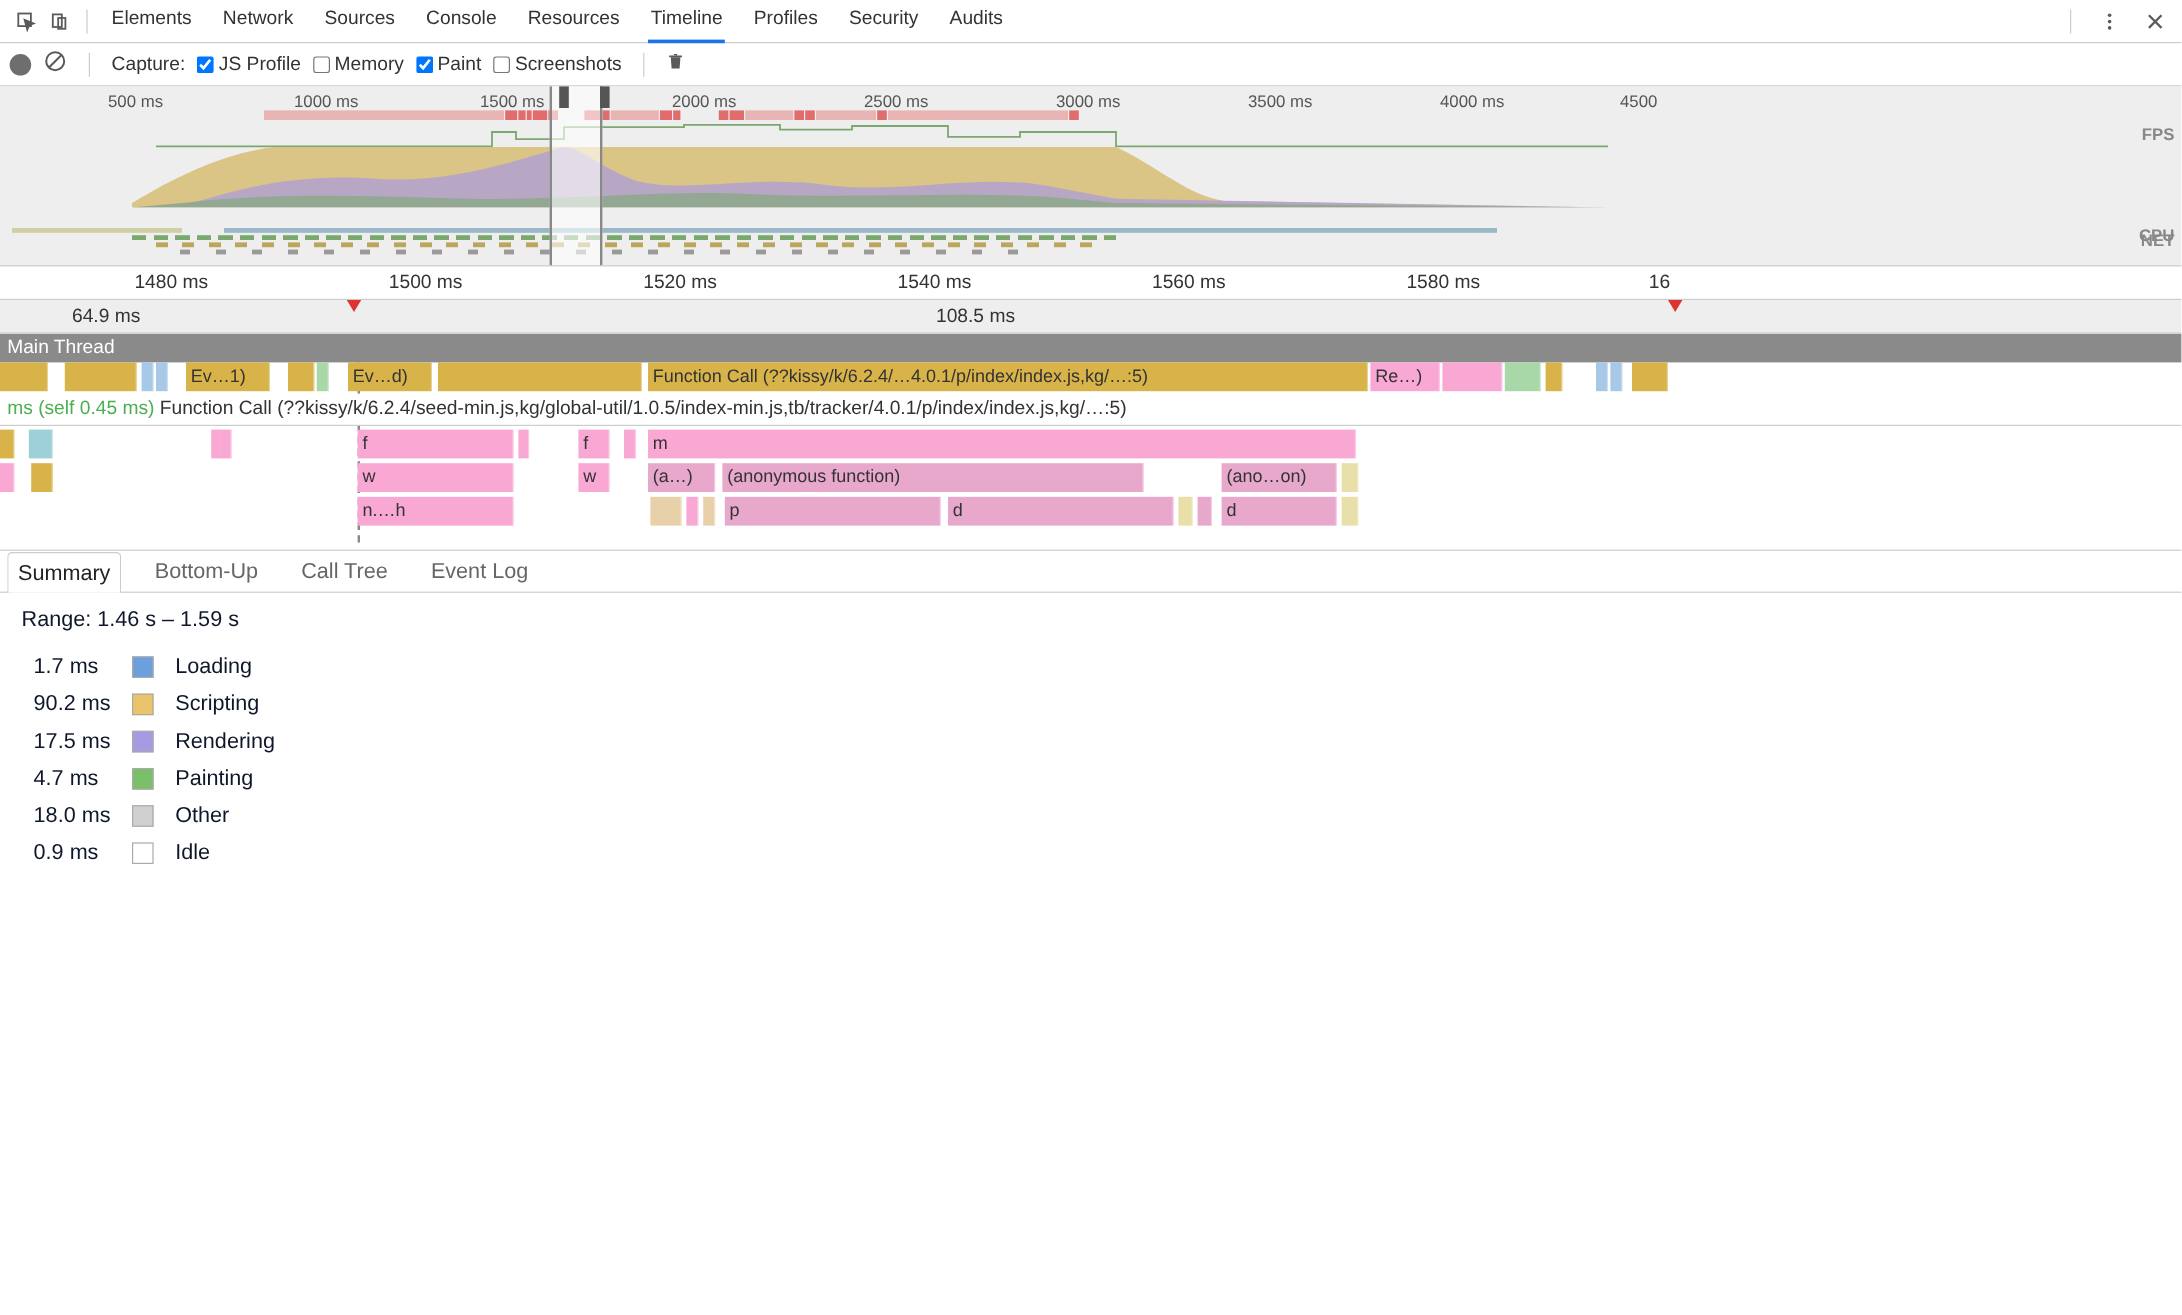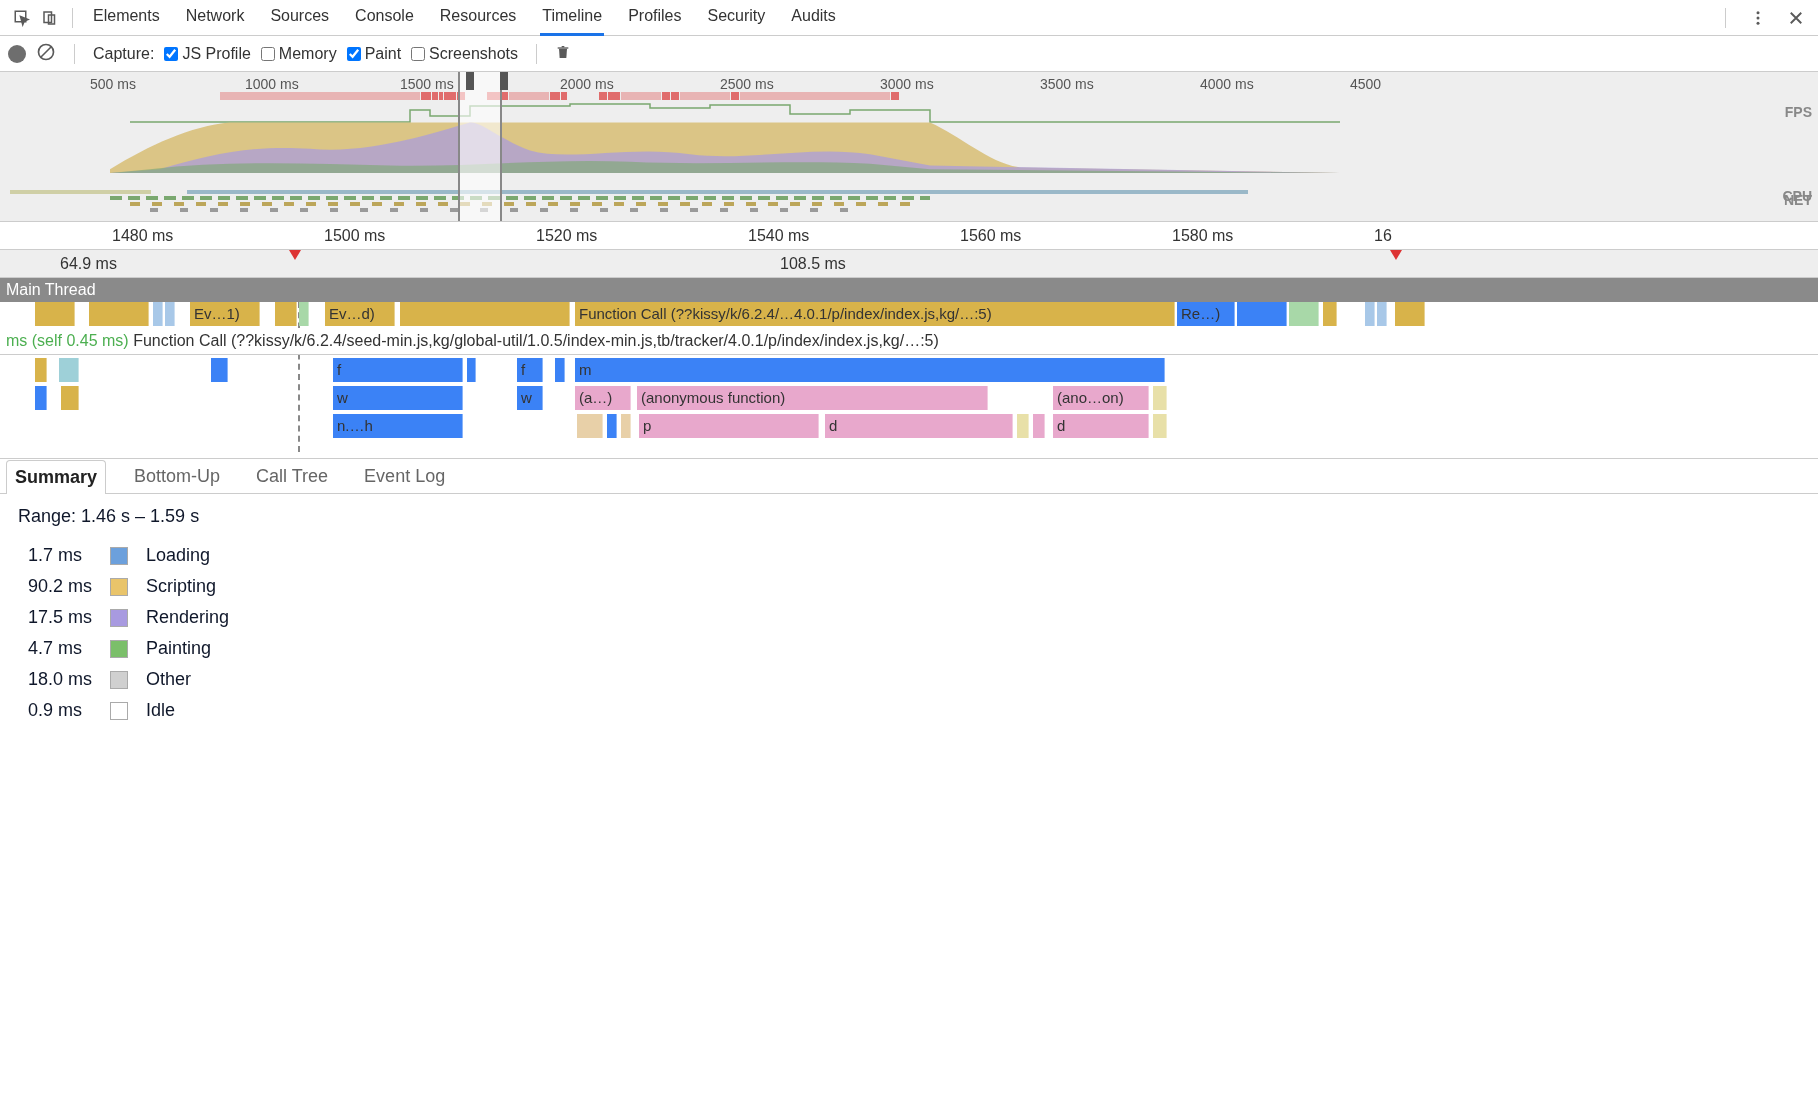--- a/index.html
+++ b/index.html
@@ -36,37 +36,37 @@
 
 .detail-ruler { height: 28px; border-bottom: 1px solid #ccc; position: relative; font-size: 16px; color: #333; }
 .detail-ruler span { position: absolute; top: 5px; }
 .frame-row { height: 28px; background: #eee; border-bottom: 1px solid #ccc; position: relative; font-size: 16px; color: #333; }
 .frame-row .val { position: absolute; top: 5px; }
 .frame-row .marker { position: absolute; width: 0; height: 0; border-left: 6px solid transparent; border-right: 6px solid transparent; border-top: 10px solid #d33; top: 0; }
 
 .thread-header { height: 24px; background: #8a8a8a; color: #fff; font-size: 16px; padding-left: 6px; display: flex; align-items: center; }
 
 .flame { position: relative; height: 150px; }
-.fl-row { position: absolute; height: 26px; left: 0; right: 0; margin-left: 35px; }
+.fl-row { position: absolute; height: 26px; left: 0; right: 0; }
 .fl-bar { position: absolute; height: 24px; font-size: 15px; padding: 3px 4px; overflow: hidden; white-space: nowrap; color: #333; border-right: 1px solid rgba(255,255,255,0.4); }
 .c-gold { background: #d8b34a; }
-.c-purple { background: #3b82f6; }
+.c-purple { background: #f9a8d4; }
 .c-pink { background: #e8a8cc; }
 .c-teal { background: #9ed0d8; }
 .c-blue { background: #a8c8e8; }
 .c-green { background: #a8d8a8; }
 .c-lyellow { background: #e8e0a8; }
 .c-ltan { background: #e8d0a8; }
 
 .selected-info { padding: 4px 6px; font-size: 16px; color: #333; border-bottom: 1px solid #ccc; }
 .selected-info .green { color: #4caf50; }
 
 .bottom-tabs { height: 36px; display: flex; align-items: center; border-bottom: 1px solid #ccc; padding-left: 6px; gap: 20px; font-size: 18px; color: #666; }
 .bottom-tabs .btab { padding: 6px 8px; cursor: pointer; }
-.bottom-tabs .btab.active { background: #fff; border: 1px solid #ccc; border-bottom: none; color: #222; border-radius: 4px 4px 0 0; position: relative; top: 1px; font-weight: bold; }
+.bottom-tabs .btab.active { background: #fff; border: 1px solid #ccc; border-bottom: none; color: #222; border-radius: 4px 4px 0 0; position: relative; top: 1px; }
 
 .summary { padding: 12px 18px; font-size: 18px; color: #0f172a; }
 .summary .range { margin-bottom: 12px; }
 .pie-wrap { display: flex; align-items: flex-start; gap: 30px; }
 .pie { width: 190px; height: 190px; }
 .legend-tbl { font-size: 18px; }
 .legend-tbl td { padding: 4px 8px; }
 .legend-tbl .time { text-align: left; }
 .swatch { display: inline-block; width: 18px; height: 18px; border: 1px solid #aaa; vertical-align: middle; }
 .total { margin-top: 10px; font-size: 18px; }

